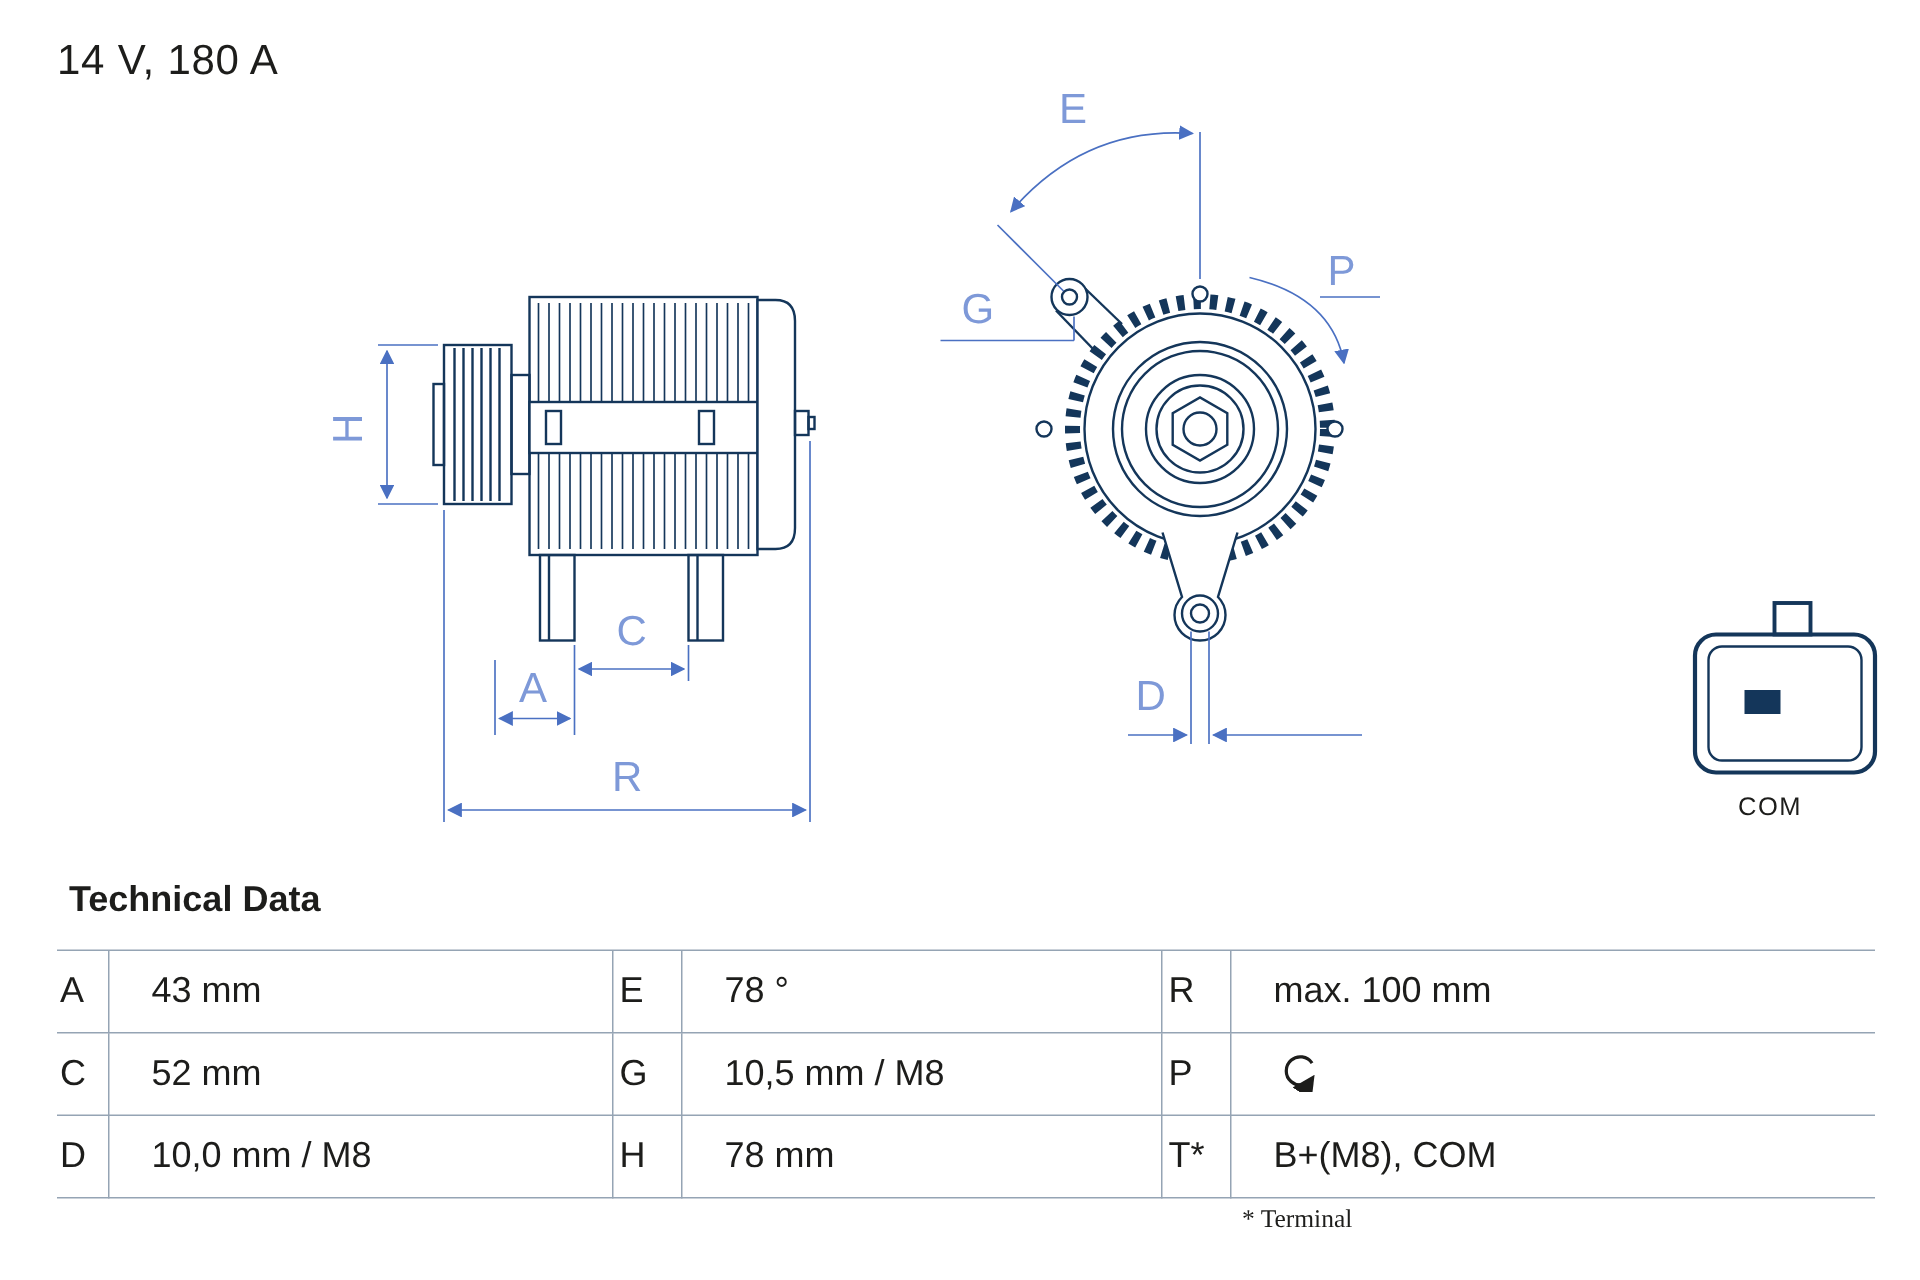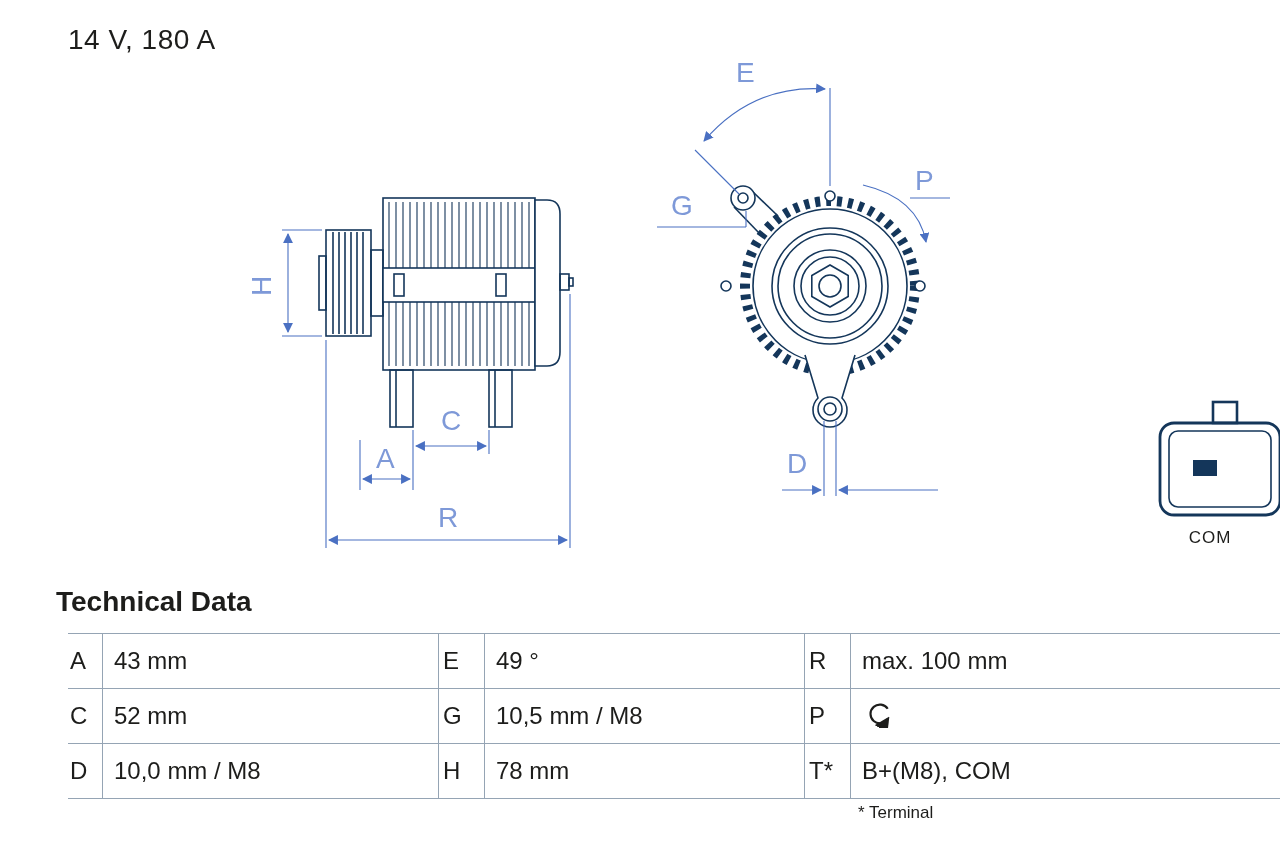--- a/index.html
+++ b/index.html
@@ -5,44 +5,44 @@
   :root{
     --ink:#1d1d1b;
     --draw:#14365a;
     --dim:#4a70c2;
     --dimtext:#7e99d8;
     --rule:#95a4b4;
   }
   *{box-sizing:border-box;margin:0;padding:0;}
   html,body{width:1280px;height:853px;background:#fff;}
   body{font-family:"Liberation Sans",sans-serif;color:var(--ink);position:relative;overflow:hidden;}
-  .page{position:absolute;left:0;top:0;width:1115px;height:853px;background:#fff;margin-left:30px;}
+  .page{position:absolute;left:0;top:0;width:1115px;height:853px;background:#fff;}
 
   .rating-title{position:absolute;left:38px;top:24px;font-size:28px;letter-spacing:.5px;}
 
   .drawing{position:absolute;left:0;top:0;width:1280px;height:580px;}
   .drawing svg{font-family:"Liberation Sans",sans-serif;}
   .dimtext{fill:var(--dimtext);font-size:28px;}
 
-  .tech-title{position:absolute;left:26px;top:586px;font-size:28px;font-weight:bold;}
+  .tech-title{position:absolute;left:46px;top:586px;font-size:24px;font-weight:bold;}
 
   .data-table{
     position:absolute;left:38px;top:633px;width:1212px;
     display:grid;grid-template-columns:34px 336px 46px 320px 46px 1fr;
     grid-auto-rows:55px;border-top:1px solid var(--rule);
   }
   .tc{display:flex;align-items:center;border-bottom:1px solid var(--rule);
       border-left:1px solid var(--rule);font-size:24px;color:var(--ink);
-      padding-left:11px;overflow:hidden;white-space:nowrap;}
+      padding-left:28px;overflow:hidden;white-space:nowrap;}
   .tc.c0{border-left:none;padding-left:2px;}
   .tc.key{padding-left:4px;}
   .tc.c0.key{padding-left:2px;}
   .rot-icon{display:inline-block;margin-left:2px;}
 
-  .footnote{position:absolute;left:828px;top:803px;font-size:17px;color:var(--ink);}
+  .footnote{position:absolute;left:828px;top:803px;font-size:17px;color:var(--ink);font-family:Liberation Serif, serif;}
 </style>
 </head>
 <body>
 
 <div class="page">
 
   <div class="rating-title">14 V, 180 A</div>
 
   <div class="drawing">
     <svg width="1280" height="580" viewBox="0 0 1280 580">
@@ -154,21 +154,21 @@
     </svg>
   </div>
 
   <div class="tech-title">Technical Data</div>
 
   <div class="data-table">
 
     <div class="tc key c0">A</div>
     <div class="tc val">43 mm</div>
     <div class="tc key">E</div>
-    <div class="tc val">49 °</div>
+    <div class="tc val">78 °</div>
     <div class="tc key">R</div>
     <div class="tc val">max. 100 mm</div>
 
     <div class="tc key c0">C</div>
     <div class="tc val">52 mm</div>
     <div class="tc key">G</div>
     <div class="tc val">10,5 mm / M8</div>
     <div class="tc key">P</div>
     <div class="tc val">
       <span class="rot-icon">

